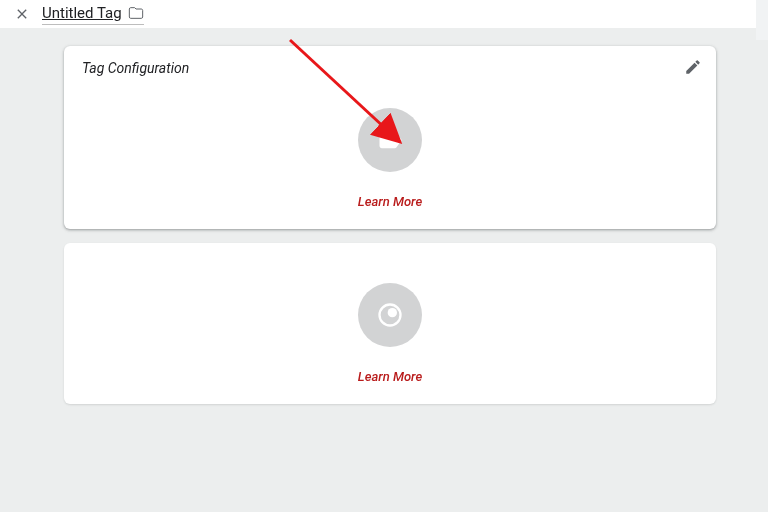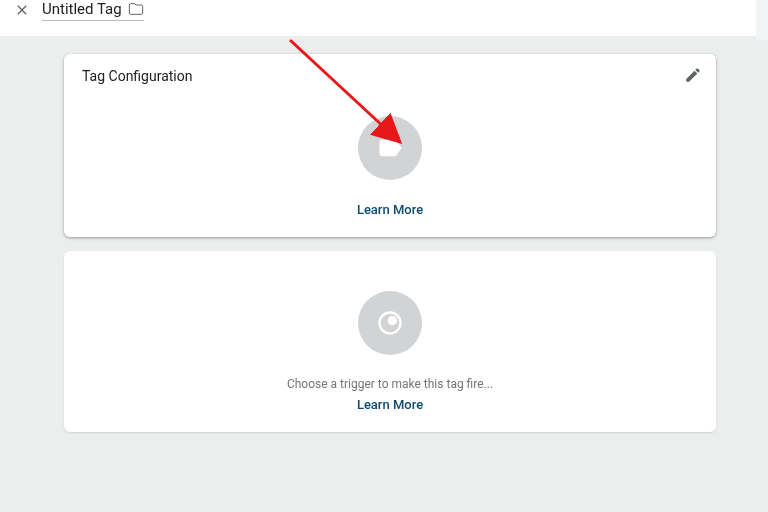--- a/index.html
+++ b/index.html
@@ -3,26 +3,27 @@
 <meta charset="utf-8">
 <style>
   * { box-sizing: border-box; margin: 0; padding: 0; }
   html, body { width: 768px; height: 512px; overflow: hidden; }
   body {
     font-family: "Google Sans", Roboto, Arial, sans-serif;
     background: #eceeee;
     color: #202124;
   }
   .header {
-    height: 36px;
+    height: 28px;
     background: #fff;
     display: flex;
-    align-items: flex-start;
+    align-items: center;
     padding: 0 12px;
     gap: 10px;
+    text-decoration: underline;
   }
   .close-btn {
     width: 20px; height: 20px;
     display:flex; align-items:center; justify-content:center;
     color:#5f6368;
     cursor:pointer;
   }
   .close-btn svg { width:16px; height:16px; }
   .title-wrap {
     display:flex; align-items:center; gap:6px;
@@ -35,20 +36,21 @@
   }
   .folder-icon { width:16px; height:16px; color:#5f6368; display:flex; }
   .folder-icon svg { width:16px; height:16px; }
 
   .content {
     padding: 18px 0 0 12px;
     display:flex;
     flex-direction:column;
     align-items:center;
     gap:14px;
+    font-style:italic;
   }
   .card {
     width: 652px;
     background:#fff;
     border-radius:6px;
     box-shadow: 0 1px 2px rgba(60,64,67,.3), 0 1px 3px 1px rgba(60,64,67,.15);
     position:relative;
     padding: 14px 18px 20px 18px;
   }
   .card.secondary {
@@ -88,21 +90,21 @@
   }
   .circle svg { width:28px; height:28px; fill:#fff; }
   .hint {
     font-size:12px;
     color:#757575;
     margin-bottom:6px;
     text-align:center;
   }
   .learn {
     font-size:13px;
-    color:#0c4a6e;
+    color:#b91c1c;
     font-weight:500;
     cursor:pointer;
   }
 
   .arrow {
     position:absolute;
     left:280px; top:30px;
     pointer-events:none;
   }
   .side-panel {
@@ -153,21 +155,20 @@
   </div>
 
   <div class="card secondary">
     <div class="placeholder">
       <div class="circle">
         <svg viewBox="0 0 24 24">
           <circle cx="12" cy="12" r="9" fill="none" stroke="#fff" stroke-width="2"></circle>
           <circle cx="14" cy="10" r="4" fill="#fff"></circle>
         </svg>
       </div>
-      <div class="hint">Choose a trigger to make this tag fire...</div>
       <div class="learn">Learn More</div>
     </div>
   </div>
 
 </div>
 
 <svg class="arrow" width="160" height="140">
   <defs>
     <marker id="ah" markerWidth="12" markerHeight="12" refX="9" refY="5" orient="auto">
       <path d="M0,0 L10,5 L0,10 z" fill="#e8171a"></path>

